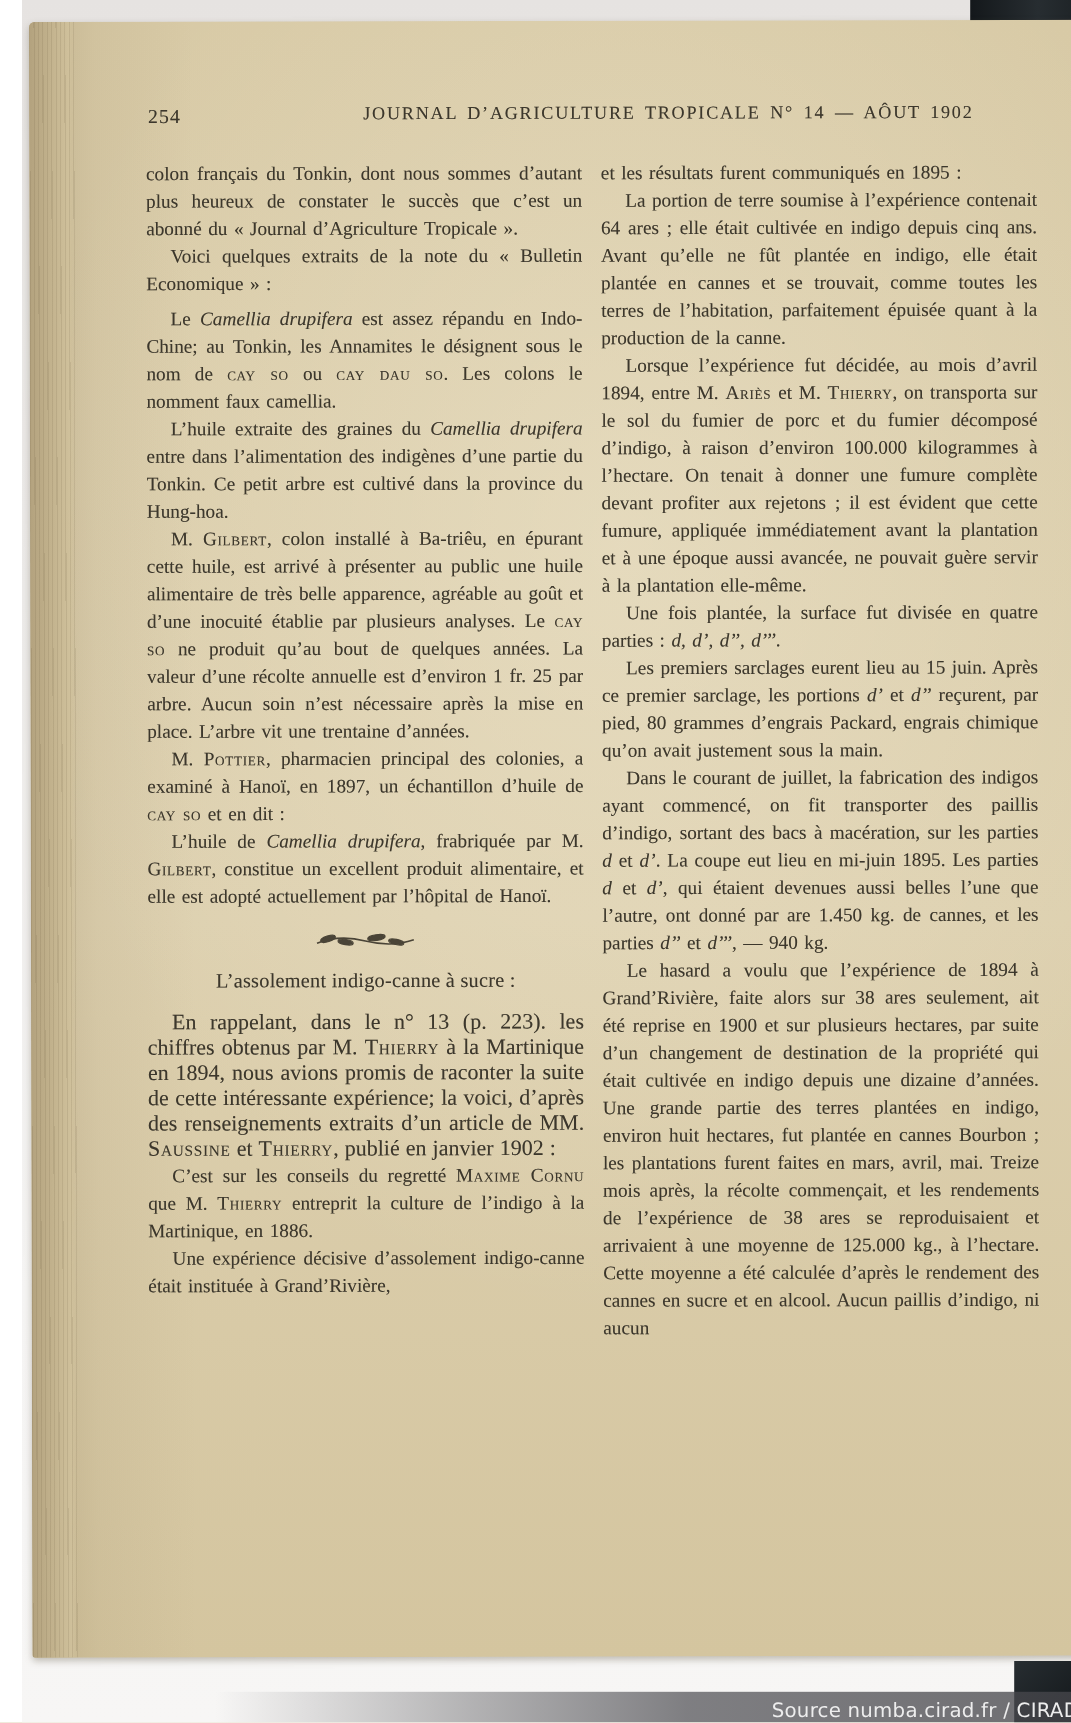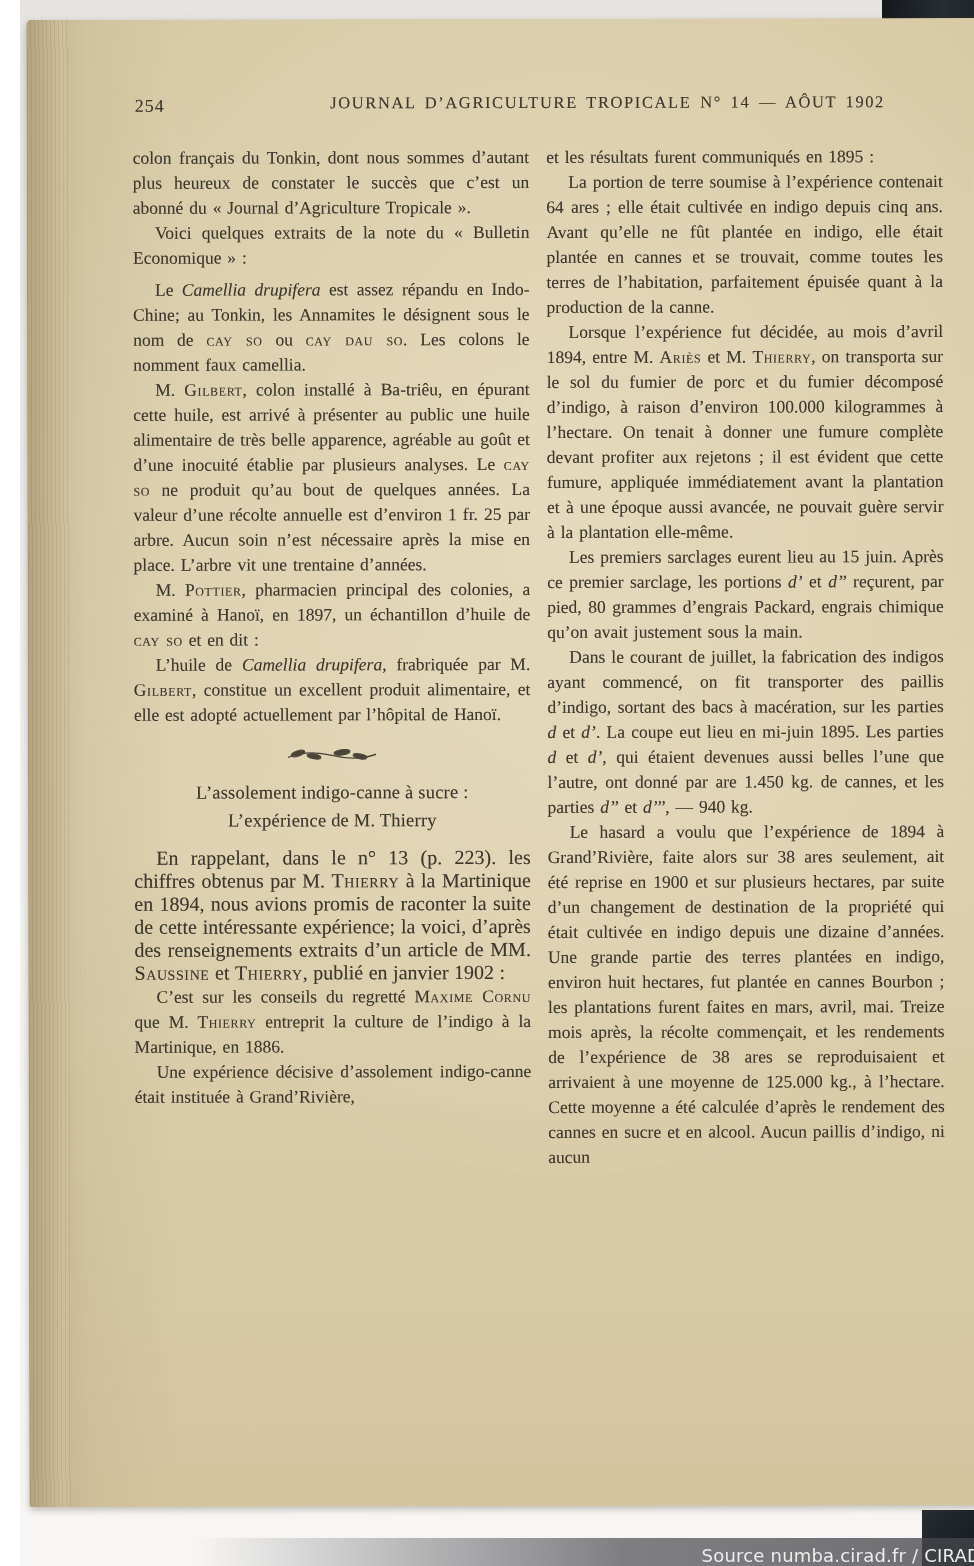--- a/index.html
+++ b/index.html
@@ -93,44 +93,45 @@
     <div class="content">
       <div class="page-header">
         <span class="page-number">254</span>
         <span class="journal-title">JOURNAL D’AGRICULTURE TROPICALE N° 14 — AÔUT 1902</span>
       </div>
       <div class="cols">
         <div class="col">
             <p class="para noindent"><span>colon français du Tonkin, dont nous sommes d’autant plus heureux de constater le succès que c’est un abonné du « Journal d’Agriculture Tropicale ».</span></p>
             <p class="para"><span>Voici quelques extraits de la note du « Bulletin Economique » :</span></p>
             <p class="para mt"><span>Le </span><span class="it">Camellia drupifera</span><span> est assez répandu en Indo-Chine; au Tonkin, les Annamites le désignent sous le nom de </span><span class="sc">cay so</span><span> ou </span><span class="sc">cay dau so</span><span>. Les colons le nomment faux camellia.</span></p>
+            <p class="para"><span>L’huile extraite des graines du </span><span class="it">Camellia drupifera</span><span> entre dans l’alimentation des indigènes d’une partie du Tonkin. Ce petit arbre est cultivé dans la province du Hung-hoa.</span></p>
             <p class="para"><span>M. </span><span class="sc">Gilbert</span><span>, colon installé à Ba-triêu, en épurant cette huile, est arrivé à présenter au public une huile alimentaire de très belle apparence, agréable au goût et d’une inocuité établie par plusieurs analyses. Le </span><span class="sc">cay so</span><span> ne produit qu’au bout de quelques années. La valeur d’une récolte annuelle est d’environ 1 fr. 25 par arbre. Aucun soin n’est nécessaire après la mise en place. L’arbre vit une trentaine d’années.</span></p>
             <p class="para"><span>M. </span><span class="sc">Pottier</span><span>, pharmacien principal des colonies, a examiné à Hanoï, en 1897, un échantillon d’huile de </span><span class="sc">cay so</span><span> et en dit :</span></p>
             <p class="para"><span>L’huile de </span><span class="it">Camellia drupifera</span><span>, frabriquée par M. </span><span class="sc">Gilbert</span><span>, constitue un excellent produit alimentaire, et elle est adopté actuellement par l’hôpital de Hanoï.</span></p>
             <div class="ornament"><svg viewBox="0 0 96 20" width="96" height="20" aria-hidden="true">
                 <g fill="#4a4437" stroke="#4a4437">
                   <path d="M4 13 Q 24 5 48 11 T 92 10" fill="none" stroke-width="1.4"></path>
                   <ellipse cx="14" cy="9" rx="7" ry="2.6" transform="rotate(-18 14 9)"></ellipse>
                   <ellipse cx="30" cy="12" rx="7" ry="2.4" transform="rotate(10 30 12)"></ellipse>
                   <ellipse cx="58" cy="8" rx="8" ry="2.6" transform="rotate(-8 58 8)"></ellipse>
                   <ellipse cx="76" cy="12" rx="7" ry="2.4" transform="rotate(12 76 12)"></ellipse>
                 </g>
               </svg></div>
             <h2 class="section-heading">
               <span>L’assolement indigo-canne à sucre :</span>
-              <span>L’expérience de M. Thierry</span>
             </h2>
             <p class="para small"><span>En rappelant, dans le n° 13 (p. 223). les chiffres obtenus par M. </span><span class="sc">Thierry</span><span> à la Martinique en 1894, nous avions promis de raconter la suite de cette intéressante expérience; la voici, d’après des renseignements extraits d’un article de MM. </span><span class="sc">Saussine</span><span> et </span><span class="sc">Thierry</span><span>, publié en janvier 1902 :</span></p>
             <p class="para"><span>C’est sur les conseils du regretté </span><span class="sc">Maxime Cornu</span><span> que M. </span><span class="sc">Thierry</span><span> entreprit la culture de l’indigo à la Martinique, en 1886.</span></p>
             <p class="para"><span>Une expérience décisive d’assolement indigo-canne était instituée à Grand’Rivière,</span></p>
           </div>
         <div class="col">
             <p class="para noindent"><span>et les résultats furent communiqués en 1895 :</span></p>
             <p class="para"><span>La portion de terre soumise à l’expérience contenait 64 ares ; elle était cultivée en indigo depuis cinq ans. Avant qu’elle ne fût plantée en indigo, elle était plantée en cannes et se trouvait, comme toutes les terres de l’habitation, parfaitement épuisée quant à la production de la canne.</span></p>
             <p class="para"><span>Lorsque l’expérience fut décidée, au mois d’avril 1894, entre M. </span><span class="sc">Ariès</span><span> et M. </span><span class="sc">Thierry</span><span>, on transporta sur le sol du fumier de porc et du fumier décomposé d’indigo, à raison d’environ 100.000 kilogrammes à l’hectare. On tenait à donner une fumure complète devant profiter aux rejetons ; il est évident que cette fumure, appliquée immédiatement avant la plantation et à une époque aussi avancée, ne pouvait guère servir à la plantation elle-même.</span></p>
+            <p class="para"><span>Une fois plantée, la surface fut divisée en quatre parties : </span><span class="it">d, d’, d’’, d’’’</span><span>.</span></p>
             <p class="para"><span>Les premiers sarclages eurent lieu au 15 juin. Après ce premier sarclage, les portions </span><span class="it">d’</span><span> et </span><span class="it">d’’</span><span> reçurent, par pied, 80 grammes d’engrais Packard, engrais chimique qu’on avait justement sous la main.</span></p>
             <p class="para"><span>Dans le courant de juillet, la fabrication des indigos ayant commencé, on fit transporter des paillis d’indigo, sortant des bacs à macération, sur les parties </span><span class="it">d</span><span> et </span><span class="it">d’</span><span>. La coupe eut lieu en mi-juin 1895. Les parties </span><span class="it">d</span><span> et </span><span class="it">d’</span><span>, qui étaient devenues aussi belles l’une que l’autre, ont donné par are 1.450 kg. de cannes, et les parties </span><span class="it">d’’</span><span> et </span><span class="it">d’’’</span><span>, — 940 kg.</span></p>
             <p class="para"><span>Le hasard a voulu que l’expérience de 1894 à Grand’Rivière, faite alors sur 38 ares seulement, ait été reprise en 1900 et sur plusieurs hectares, par suite d’un changement de destination de la propriété qui était cultivée en indigo depuis une dizaine d’années. Une grande partie des terres plantées en indigo, environ huit hectares, fut plantée en cannes Bourbon ; les plantations furent faites en mars, avril, mai. Treize mois après, la récolte commençait, et les rendements de l’expérience de 38 ares se reproduisaient et arrivaient à une moyenne de 125.000 kg., à l’hectare. Cette moyenne a été calculée d’après le rendement des cannes en sucre et en alcool. Aucun paillis d’indigo, ni aucun</span></p>
           </div>
       </div>
     </div>
   </div>
 
   <div class="cover-bottom-right"></div>
 

